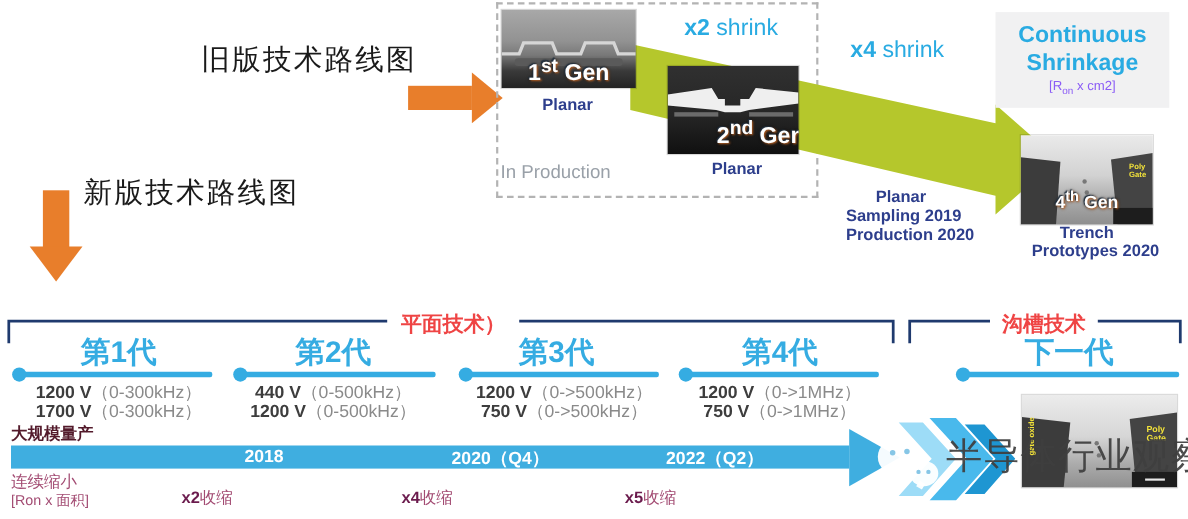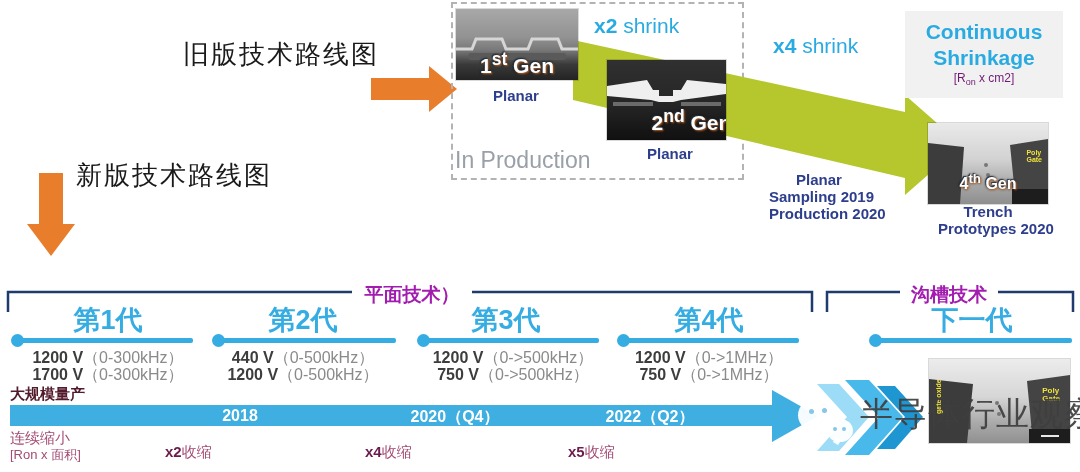--- a/index.html
+++ b/index.html
@@ -18,29 +18,29 @@
   
   .dashed-box{left:451px;top:2px;width:293px;height:178px;border:2px dashed #b3b3b3;box-sizing:border-box;z-index:0;}
   .green-svg{left:450px;top:0;width:630px;height:250px;z-index:1;}
   .sem{z-index:2;overflow:hidden;box-shadow:0 0 0 1px rgba(0,0,0,.15);}
   .sem svg{position:absolute;left:0;top:0;}
   .gen-on-img{position:absolute;width:100%;text-align:center;color:#ffffff;font-weight:bold;font-size:21px;
     text-shadow:-1px -1px 1px #22303f,1px 1px 2px rgba(210,110,40,.9),0 0 3px #000;z-index:3;}
   .caption{color:#2D3E8C;font-weight:bold;font-size:15px;text-align:center;z-index:3;white-space:nowrap;}
   .shrink-label{font-size:21px;color:#29ABE2;white-space:nowrap;z-index:3;}
   .shrink-label b{font-weight:bold;}
-  .in-production{font-size:23px;color:#99A0A8;z-index:3;white-space:nowrap;}
+  .in-production{font-size:17px;color:#99A0A8;z-index:3;white-space:nowrap;}
   .continuous-box{left:905px;top:11px;width:158px;height:87px;background:#F1F1F2;z-index:2;text-align:center;}
   .continuous-line{color:#29ABE2;font-weight:bold;font-size:21px;line-height:26px;}
-  .continuous-sub{color:#701a75;font-size:12px;line-height:14px;}
+  .continuous-sub{color:#8b5cf6;font-size:12px;line-height:14px;}
   .continuous-sub sub{font-size:9px;}
   .sem-yellow{position:absolute;color:#f2e23a;font-weight:bold;line-height:1.05;z-index:3;}
   
   .bracket-svg{left:0;top:282px;width:1080px;height:36px;z-index:1;}
-  .bracket-label{color:#a21caf;font-weight:bold;font-size:19px;white-space:nowrap;z-index:2;background:#fff;padding:0 6px;}
+  .bracket-label{color:#ef4444;font-weight:bold;font-size:19px;white-space:nowrap;z-index:2;background:#fff;padding:0 6px;}
   .gen-label{color:#35ACE2;font-weight:bold;font-size:27px;white-space:nowrap;z-index:2;transform:translateX(-50%);}
   .gen-line{height:5px;background:#35ACE2;border-radius:2px;top:338px;z-index:2;}
   .gen-line::before{content:'';position:absolute;left:-3px;top:-4px;width:13px;height:13px;border-radius:50%;background:#35ACE2;}
   .spec{transform:translateX(-50%);width:200px;text-align:center;font-size:16px;line-height:17px;z-index:2;white-space:nowrap;}
   .spec .v{color:#3d3d3d;font-weight:bold;}
   .spec .f{color:#8a8a8a;}
   .mass-label{left:10px;top:385px;color:#531A2B;font-weight:bold;font-size:15px;z-index:2;}
   .year-bar{left:10px;top:405px;width:762px;height:21px;background:#3FAEE0;z-index:2;}
   .year-bar-head{left:772px;top:390px;width:0;height:0;border-top:26px solid transparent;border-bottom:26px solid transparent;border-left:46px solid #3FAEE0;z-index:2;}
   .year{position:absolute;top:2px;color:#ffffff;font-weight:bold;font-size:16px;transform:translateX(-50%);white-space:nowrap;}
@@ -79,21 +79,21 @@
     <svg width="122" height="71" viewBox="0 0 122 71">
       <path d="M0,40 L16,40 L20,30 L46,30 L50,40 L72,40 L76,30 L102,30 L106,40 L122,40" fill="none" stroke="#d6d6d6" stroke-width="3"></path>
       <rect x="12" y="44" width="98" height="7" rx="3" fill="#5a5a5a"></rect>
     </svg>
     <div class="gen-on-img" style="top:40px;">
       <span>1</span><sup>st</sup><span> Gen</span>
     </div>
   </div>
   <div class="abs caption" style="left:466px;top:87px;width:100px;">Planar</div>
 
-  <div class="abs shrink-label" style="left:594px;top:14px;">
+  <div class="abs shrink-label" style="left:622px;top:14px;">
     <b>x2</b><span> shrink</span>
   </div>
 
   <div class="abs sem" style="left:607px;top:60px;width:119px;height:80px;background:linear-gradient(180deg,#303030 0%,#262626 55%,#101010 100%);">
     <svg width="119" height="80" viewBox="0 0 119 80">
       <path d="M0,26 L40,20 L46,30 L52,30 L52,36 L66,36 L66,30 L74,30 L80,20 L119,24 L119,34 L74,40 L66,42 L52,42 L44,40 L0,36 Z" fill="#efefef"></path>
       <rect x="6" y="42" width="40" height="4" fill="#6b6b6b"></rect>
       <rect x="74" y="42" width="40" height="4" fill="#6b6b6b"></rect>
     </svg>
     <div class="gen-on-img" style="top:46px;padding-left:25px;">

